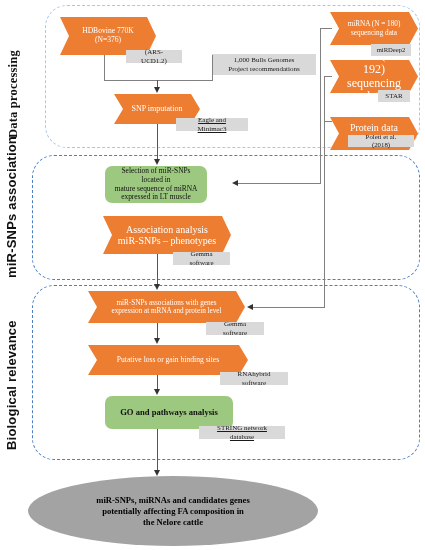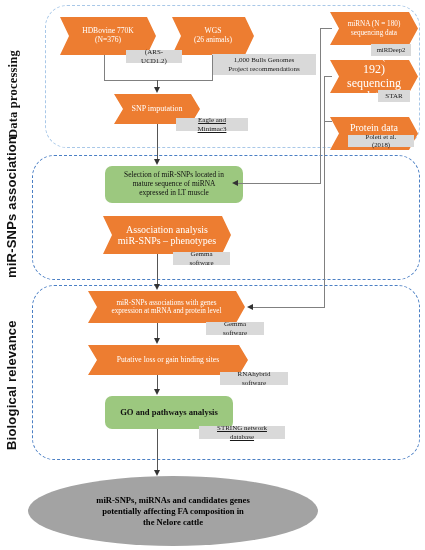--- a/index.html
+++ b/index.html
@@ -75,26 +75,20 @@
   <div class="side-label lbl-ma">miR-SNPs association</div>
   <div class="side-label lbl-br">Biological relevance</div>
 
   <div class="obox" style="left:60px;top:17px;width:96px;height:38px;font-size:7.6px;">
     <div>
       <div>HDBovine 770K</div>
       <div>(N=376)</div>
     </div>
   </div>
 
-  <div class="obox" style="left:172px;top:17px;width:82px;height:38px;font-size:7.6px;">
-    <div>
-      <div>WGS</div>
-      <div>(26 animals)</div>
-    </div>
-  </div>
 
   <div class="obox" style="left:330px;top:12px;width:88px;height:33px;font-size:7.2px;">
     <div>
       <div>miRNA (N = 180)</div>
       <div>sequencing data</div>
     </div>
   </div>
 
   <div class="obox" style="left:330px;top:60px;width:88px;height:33px;font-size:12px;">
     <div>
@@ -134,21 +128,21 @@
   </div>
 
   <div class="tag" style="left:348px;top:135px;width:66px;height:12px;font-size:6.8px;">
     <div>Poleti et al. (2018)</div>
   </div>
 
   <div class="tag" style="left:176px;top:118px;width:72px;height:13px;font-size:7px;text-decoration:underline;">
     <div>Eagle and Minimac3</div>
   </div>
 
-  <div class="gbox" style="left:105px;top:166px;width:138px;height:37px;font-size:7.4px;">
+  <div class="gbox" style="left:105px;top:166px;width:102px;height:37px;font-size:7.4px;">
     <div>
       <div>Selection of miR-SNPs located in</div>
       <div>mature sequence of miRNA</div>
       <div>expressed in LT muscle</div>
     </div>
   </div>
 
   <div class="obox" style="left:103px;top:216px;width:128px;height:38px;font-size:10px;">
     <div>
       <div>Association analysis</div>

